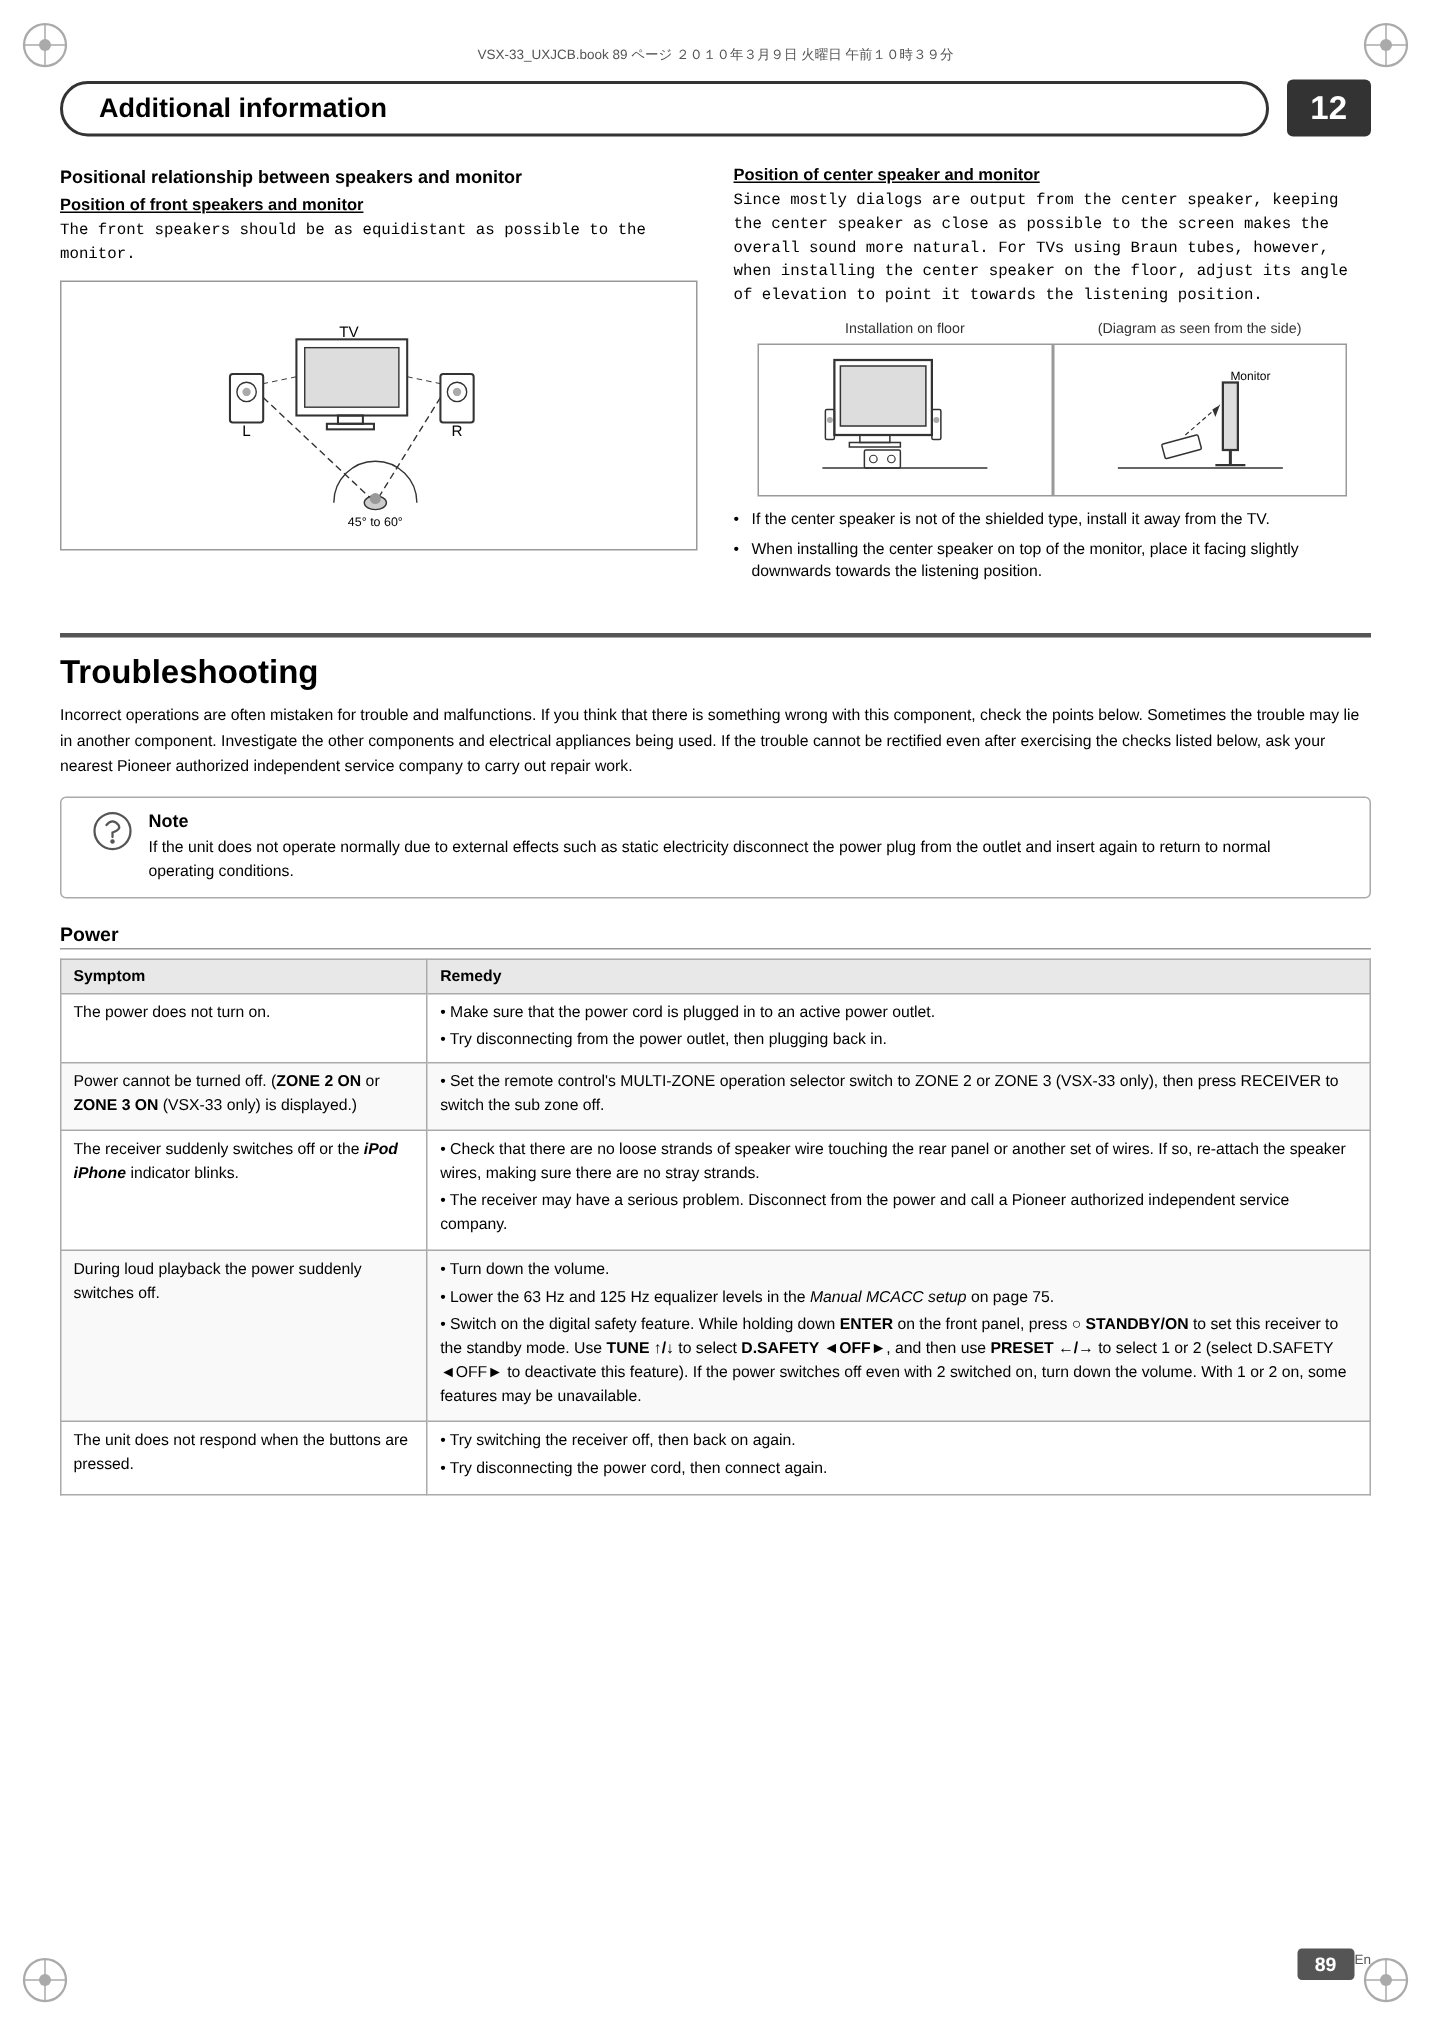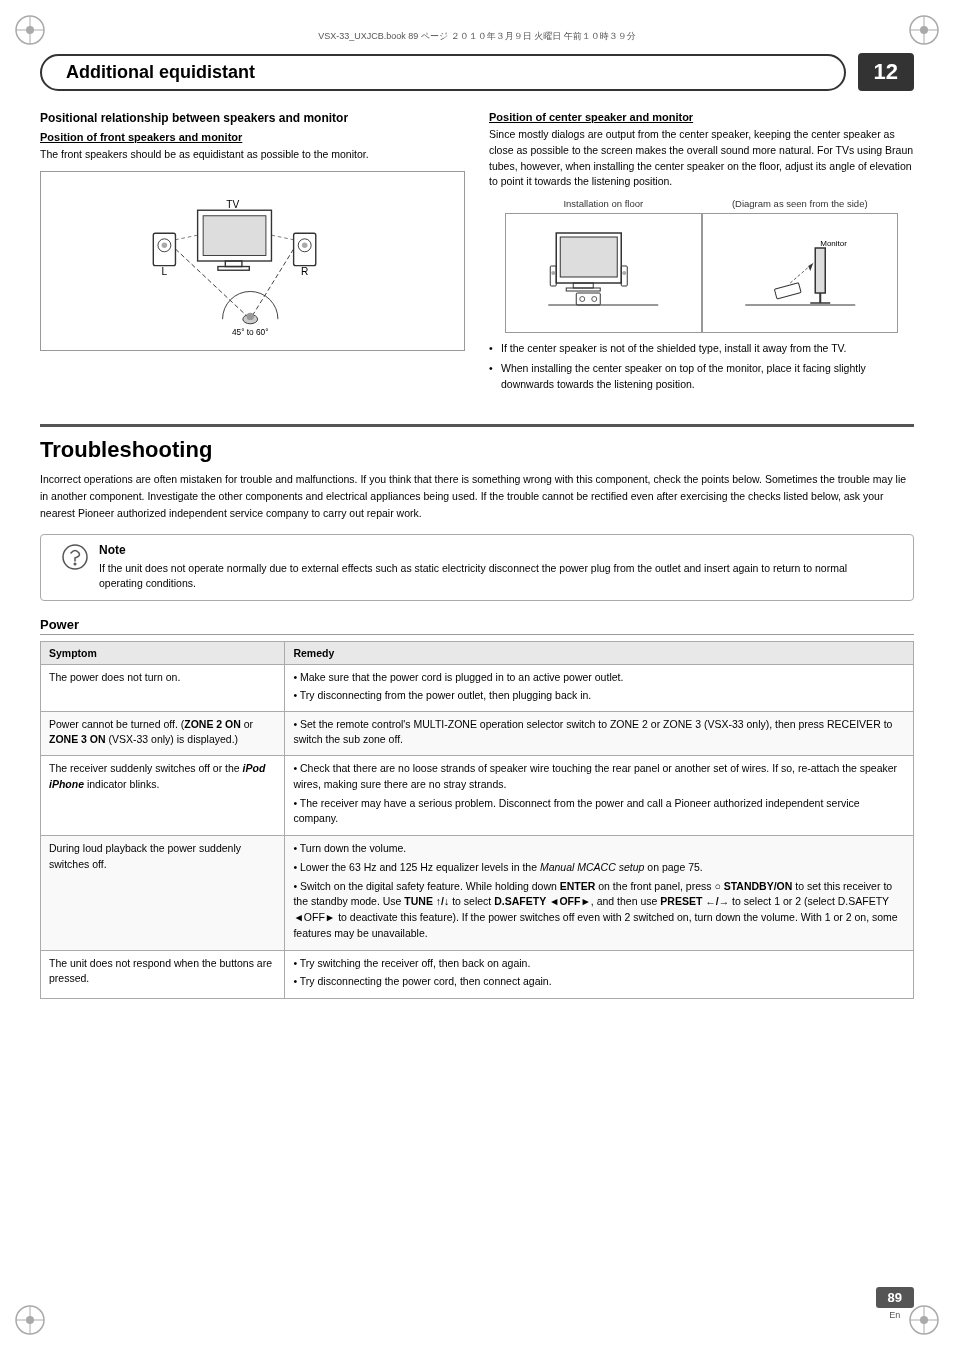--- a/index.html
+++ b/index.html
@@ -97,20 +97,21 @@
       font-size: 11px;
       font-weight: bold;
       text-decoration: underline;
       margin-bottom: 4px;
     }
 
     p.body-text {
       font-size: 10.5px;
       line-height: 1.5;
       margin-bottom: 6px;
+      font-family: Liberation Mono, monospace;
     }
 
     
     .speaker-diagram {
       border: 1px solid #999;
       background: #fff;
       padding: 10px;
       margin: 8px 0;
       position: relative;
       height: 180px;
@@ -137,21 +138,21 @@
 
     .diagram-label {
       font-size: 9.5px;
       margin-bottom: 4px;
       color: #333;
     }
 
     .diagram-box {
       border: 1px solid #999;
       background: #fff;
-      height: 120px;
+      height: 102px;
       display: flex;
       align-items: center;
       justify-content: center;
     }
 
     .diagram-box svg {
       width: 100%;
       height: 90px;
     }
 
@@ -267,22 +268,20 @@
     .trouble-table tr:nth-child(even) td {
       background: #f9f9f9;
     }
 
     
     .page-footer {
       position: absolute;
       bottom: 30px;
       right: 40px;
       display: flex;
-      flex-direction: column;
-      align-items: center;
     }
 
     .page-number-box {
       background: #555;
       color: #fff;
       font-size: 13px;
       font-weight: bold;
       padding: 3px 12px;
       border-radius: 3px;
     }
@@ -333,21 +332,21 @@
         <line x1="6" y1="20" x2="34" y2="20" stroke="#aaa" stroke-width="1"></line>
         <line x1="20" y1="6" x2="20" y2="34" stroke="#aaa" stroke-width="1"></line>
       </svg>
   </div>
 
   <div class="page-header">
     <span class="header-meta">VSX-33_UXJCB.book  89 ページ  ２０１０年３月９日  火曜日  午前１０時３９分</span>
   </div>
 
   <div class="section-title-bar">
-    <div class="section-title-box">Additional equidistant</div>
+    <div class="section-title-box">Additional information</div>
     <div class="chapter-number">12</div>
   </div>
 
   <div class="two-col">
 
     <div class="col-left">
       <h3 class="subsection">Positional relationship between speakers and monitor</h3>
 
       <h4 class="subsubsection">Position of front speakers and monitor</h4>
       <p class="body-text">The front speakers should be as equidistant as possible to the monitor.</p>

